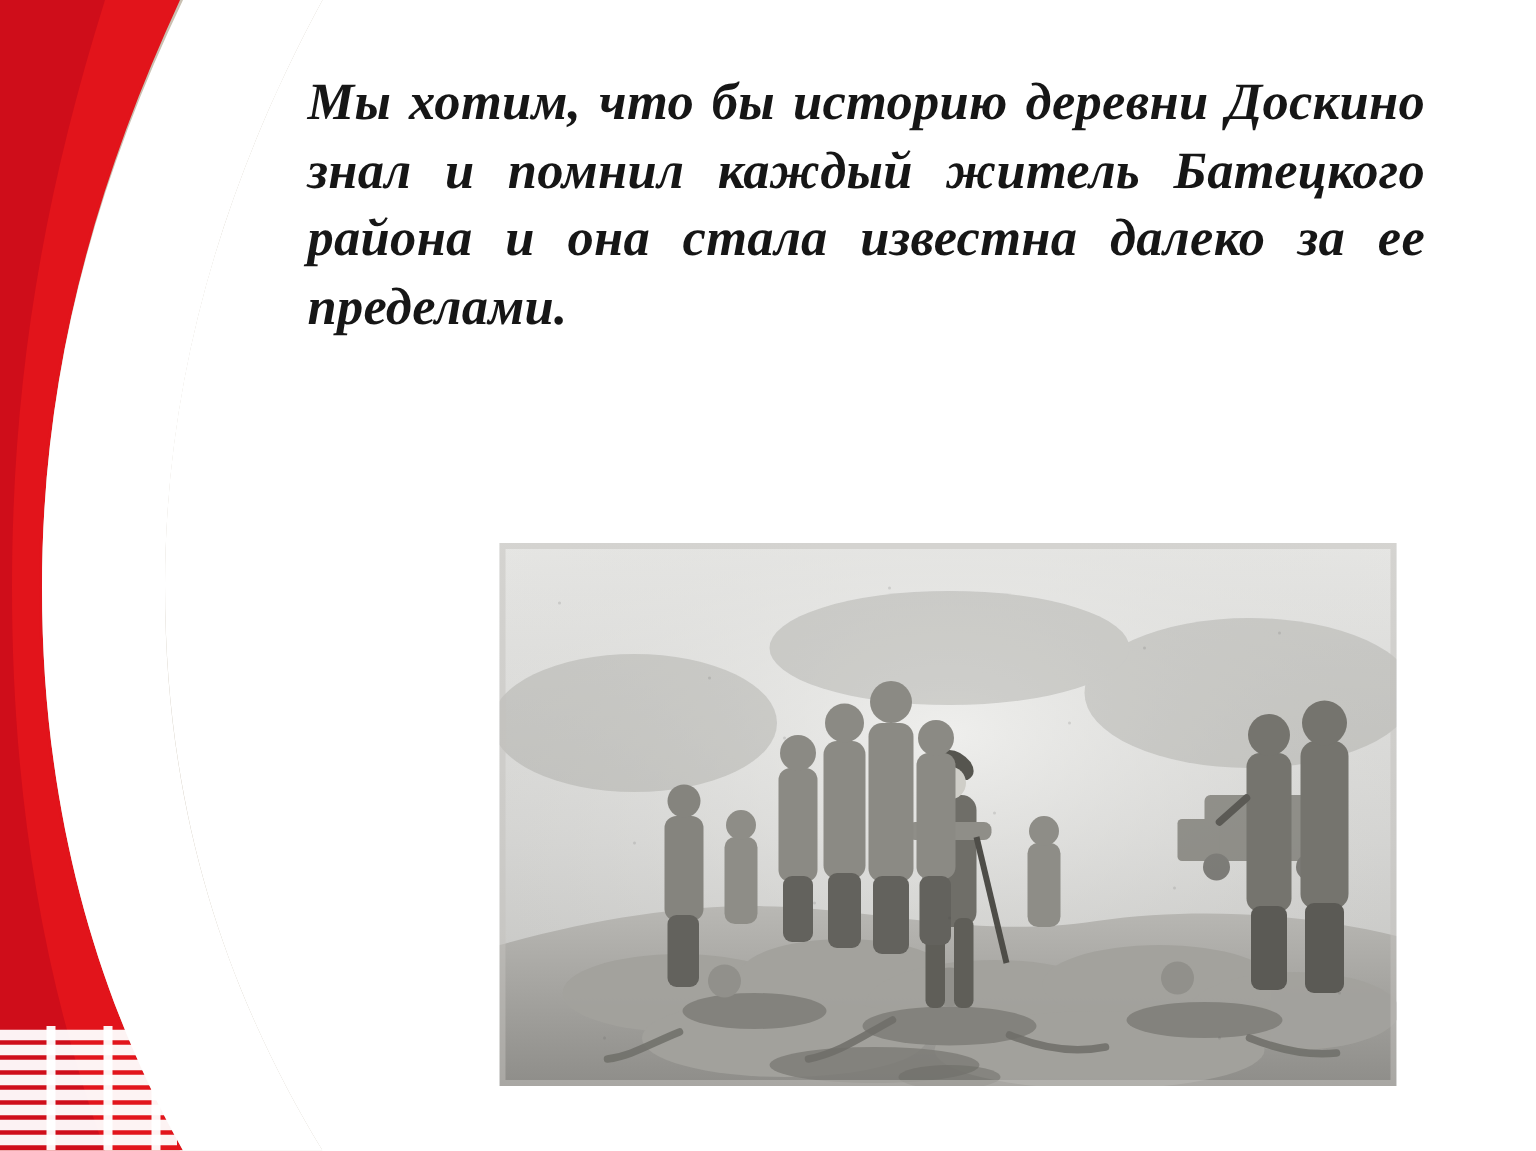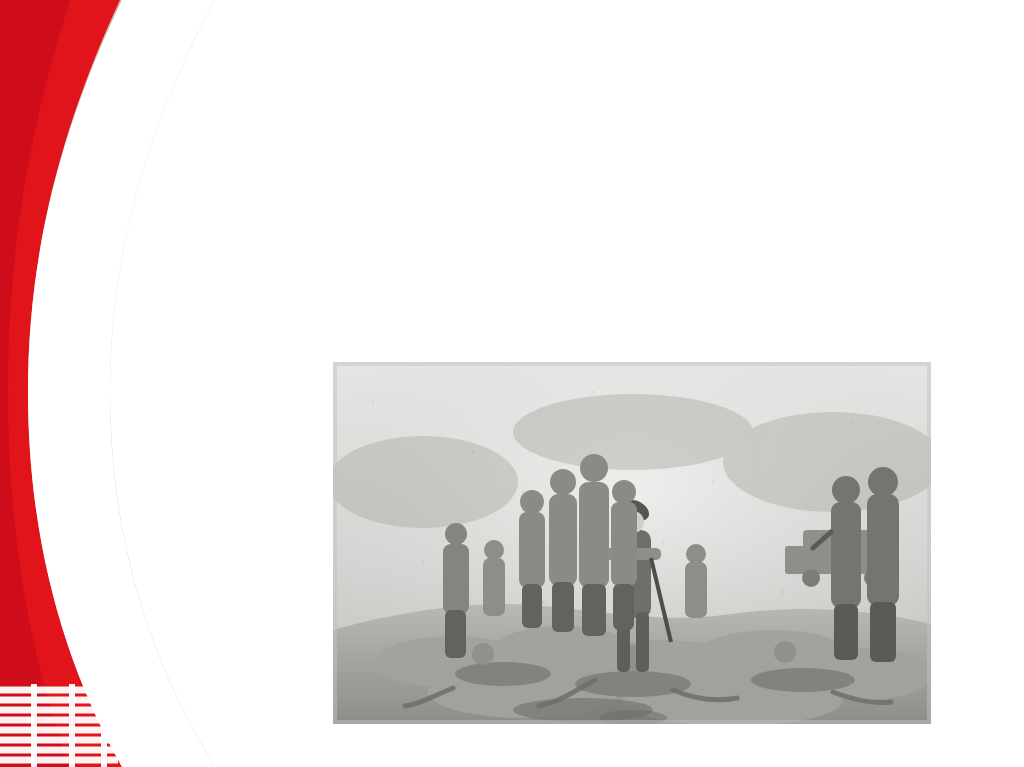--- a/index.html
+++ b/index.html
@@ -96,20 +96,21 @@
       </g>
 
       <g stroke="#ffffff" stroke-width="6" opacity="0.95">
         <line x1="34" y1="684" x2="34" y2="767"></line>
         <line x1="72" y1="684" x2="72" y2="767"></line>
         <line x1="104" y1="686" x2="104" y2="767"></line>
       </g>
     </svg>
   </div>
 
+  <div class="headline">Мы хотим, что бы историю деревни Доскино  знал и помнил каждый житель Батецкого района и она стала известна далеко за ее пределами.</div>
 
   <div class="picture-wrap">
     <svg width="598" height="362" viewBox="0 0 598 362" xmlns="http://www.w3.org/2000/svg" aria-hidden="true">
       <defs>
         <linearGradient id="skyGrad" x1="0" y1="0" x2="0" y2="1">
           <stop offset="0%" stop-color="#e8e8e6"></stop>
           <stop offset="55%" stop-color="#d3d3d1"></stop>
           <stop offset="100%" stop-color="#bdbdba"></stop>
         </linearGradient>
         <linearGradient id="groundGrad" x1="0" y1="0" x2="0" y2="1">

